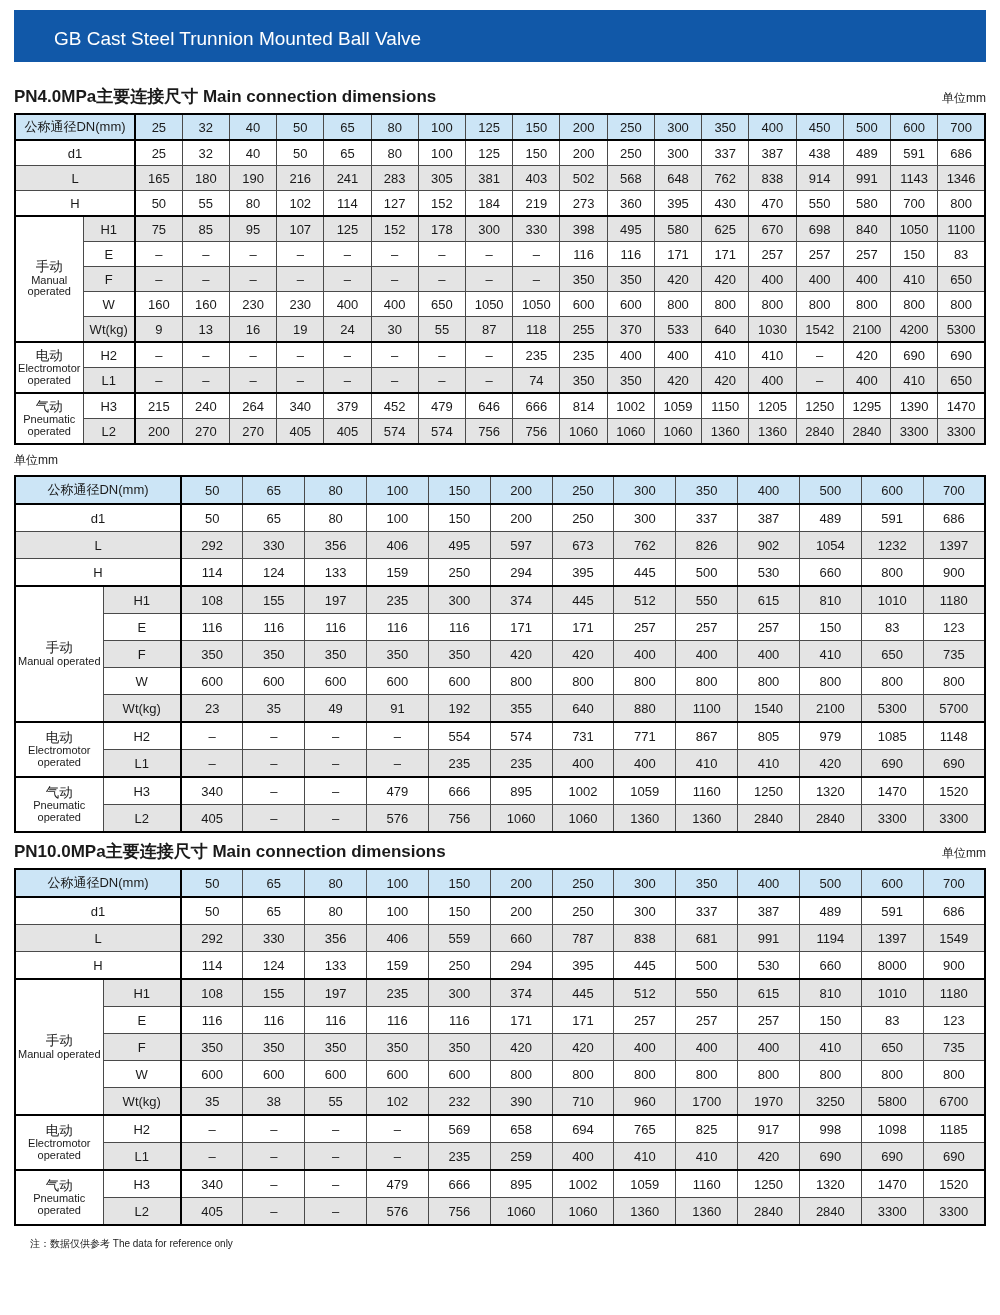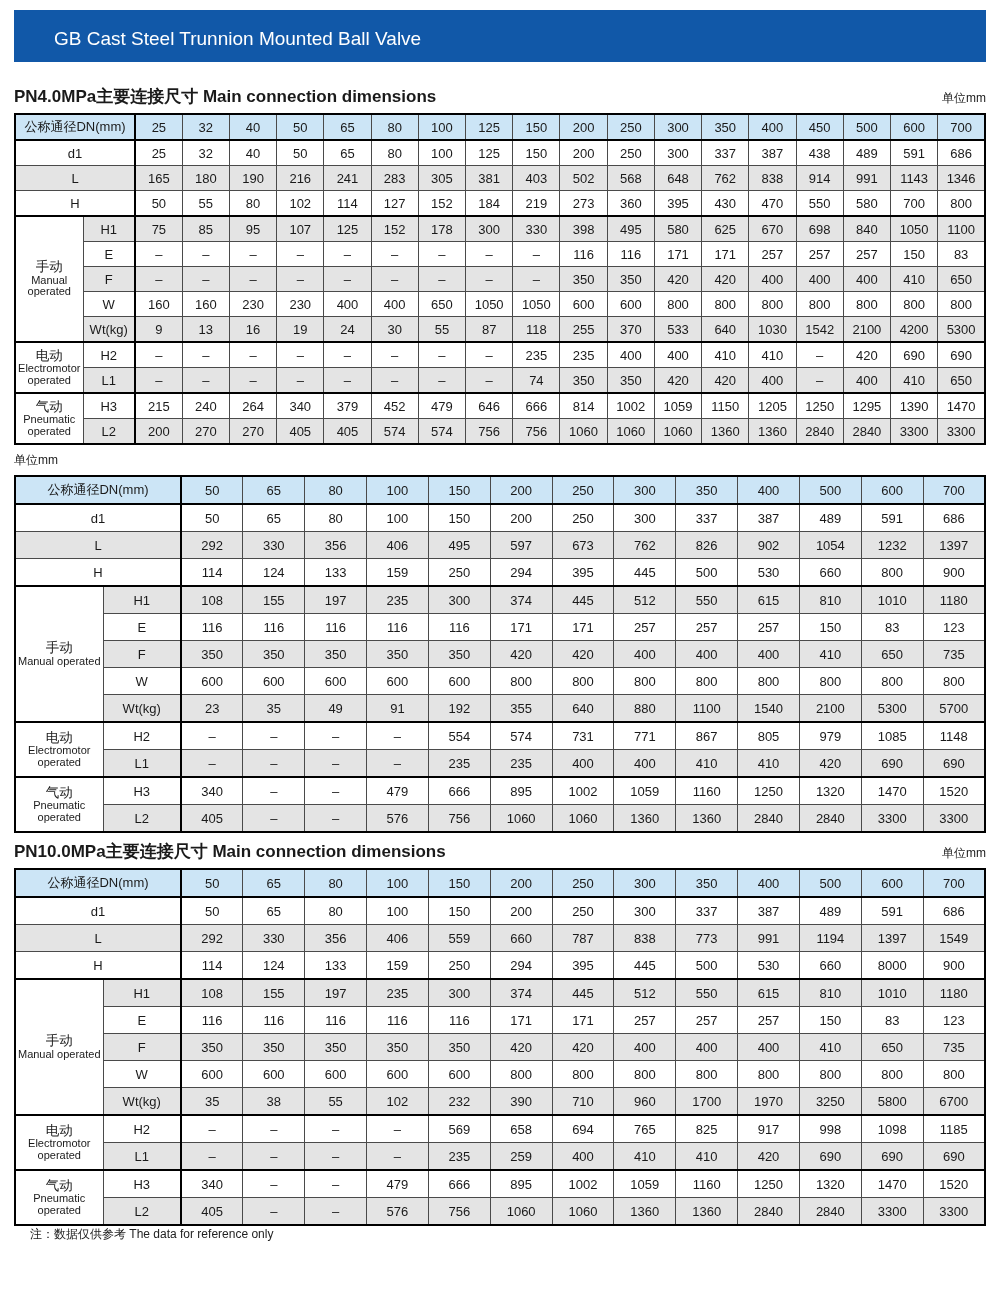--- a/index.html
+++ b/index.html
@@ -26,21 +26,21 @@
   .t-wide col.c-group{width:68px;} .t-wide col.c-param{width:52px;}
   .t-narrow col.c-group{width:88px;} .t-narrow col.c-param{width:78px;}
   thead th{background:var(--c-head);border-bottom:2px solid var(--c-border);margin-left:36px;}
   th.dn-cell{border-right:2px solid var(--c-border);}
   td.row-label{border-right:2px solid var(--c-border);}
   tr.shade td{background:var(--c-shade);}
   td.group-cell{background:#fff !important;line-height:1.1;padding:0 1px;}
   .g-zh{font-size:13.5px;}
   .g-en{font-size:11px;line-height:1.05;}
   tr.group-start td{border-top:2px solid var(--c-border);}
-  .footer-note{margin:0 16px 0;font-size:12px;color:#222;}
+  .footer-note{margin:11px 16px 0;font-size:10px;color:#222;}
 </style>
 </head>
 <body style="--c-bar: #1158A8; --c-head: #CCE5F6; --c-shade: #E4E4E4; --c-border: #000000;">
 
 <div class="page">
   <div class="header-bar">
     <span class="title-en">GB Cast Steel Trunnion Mounted Ball Valve</span>
   </div>
 
   <main>
@@ -672,21 +672,21 @@
             <tr class="shade">
               <td class="row-label" colspan="2">L</td>
               <td class="val">292</td>
               <td class="val">330</td>
               <td class="val">356</td>
               <td class="val">406</td>
               <td class="val">559</td>
               <td class="val">660</td>
               <td class="val">787</td>
               <td class="val">838</td>
-              <td class="val">773</td>
+              <td class="val">681</td>
               <td class="val">991</td>
               <td class="val">1194</td>
               <td class="val">1397</td>
               <td class="val">1549</td>
             </tr>
             <tr>
               <td class="row-label" colspan="2">H</td>
               <td class="val">114</td>
               <td class="val">124</td>
               <td class="val">133</td>

